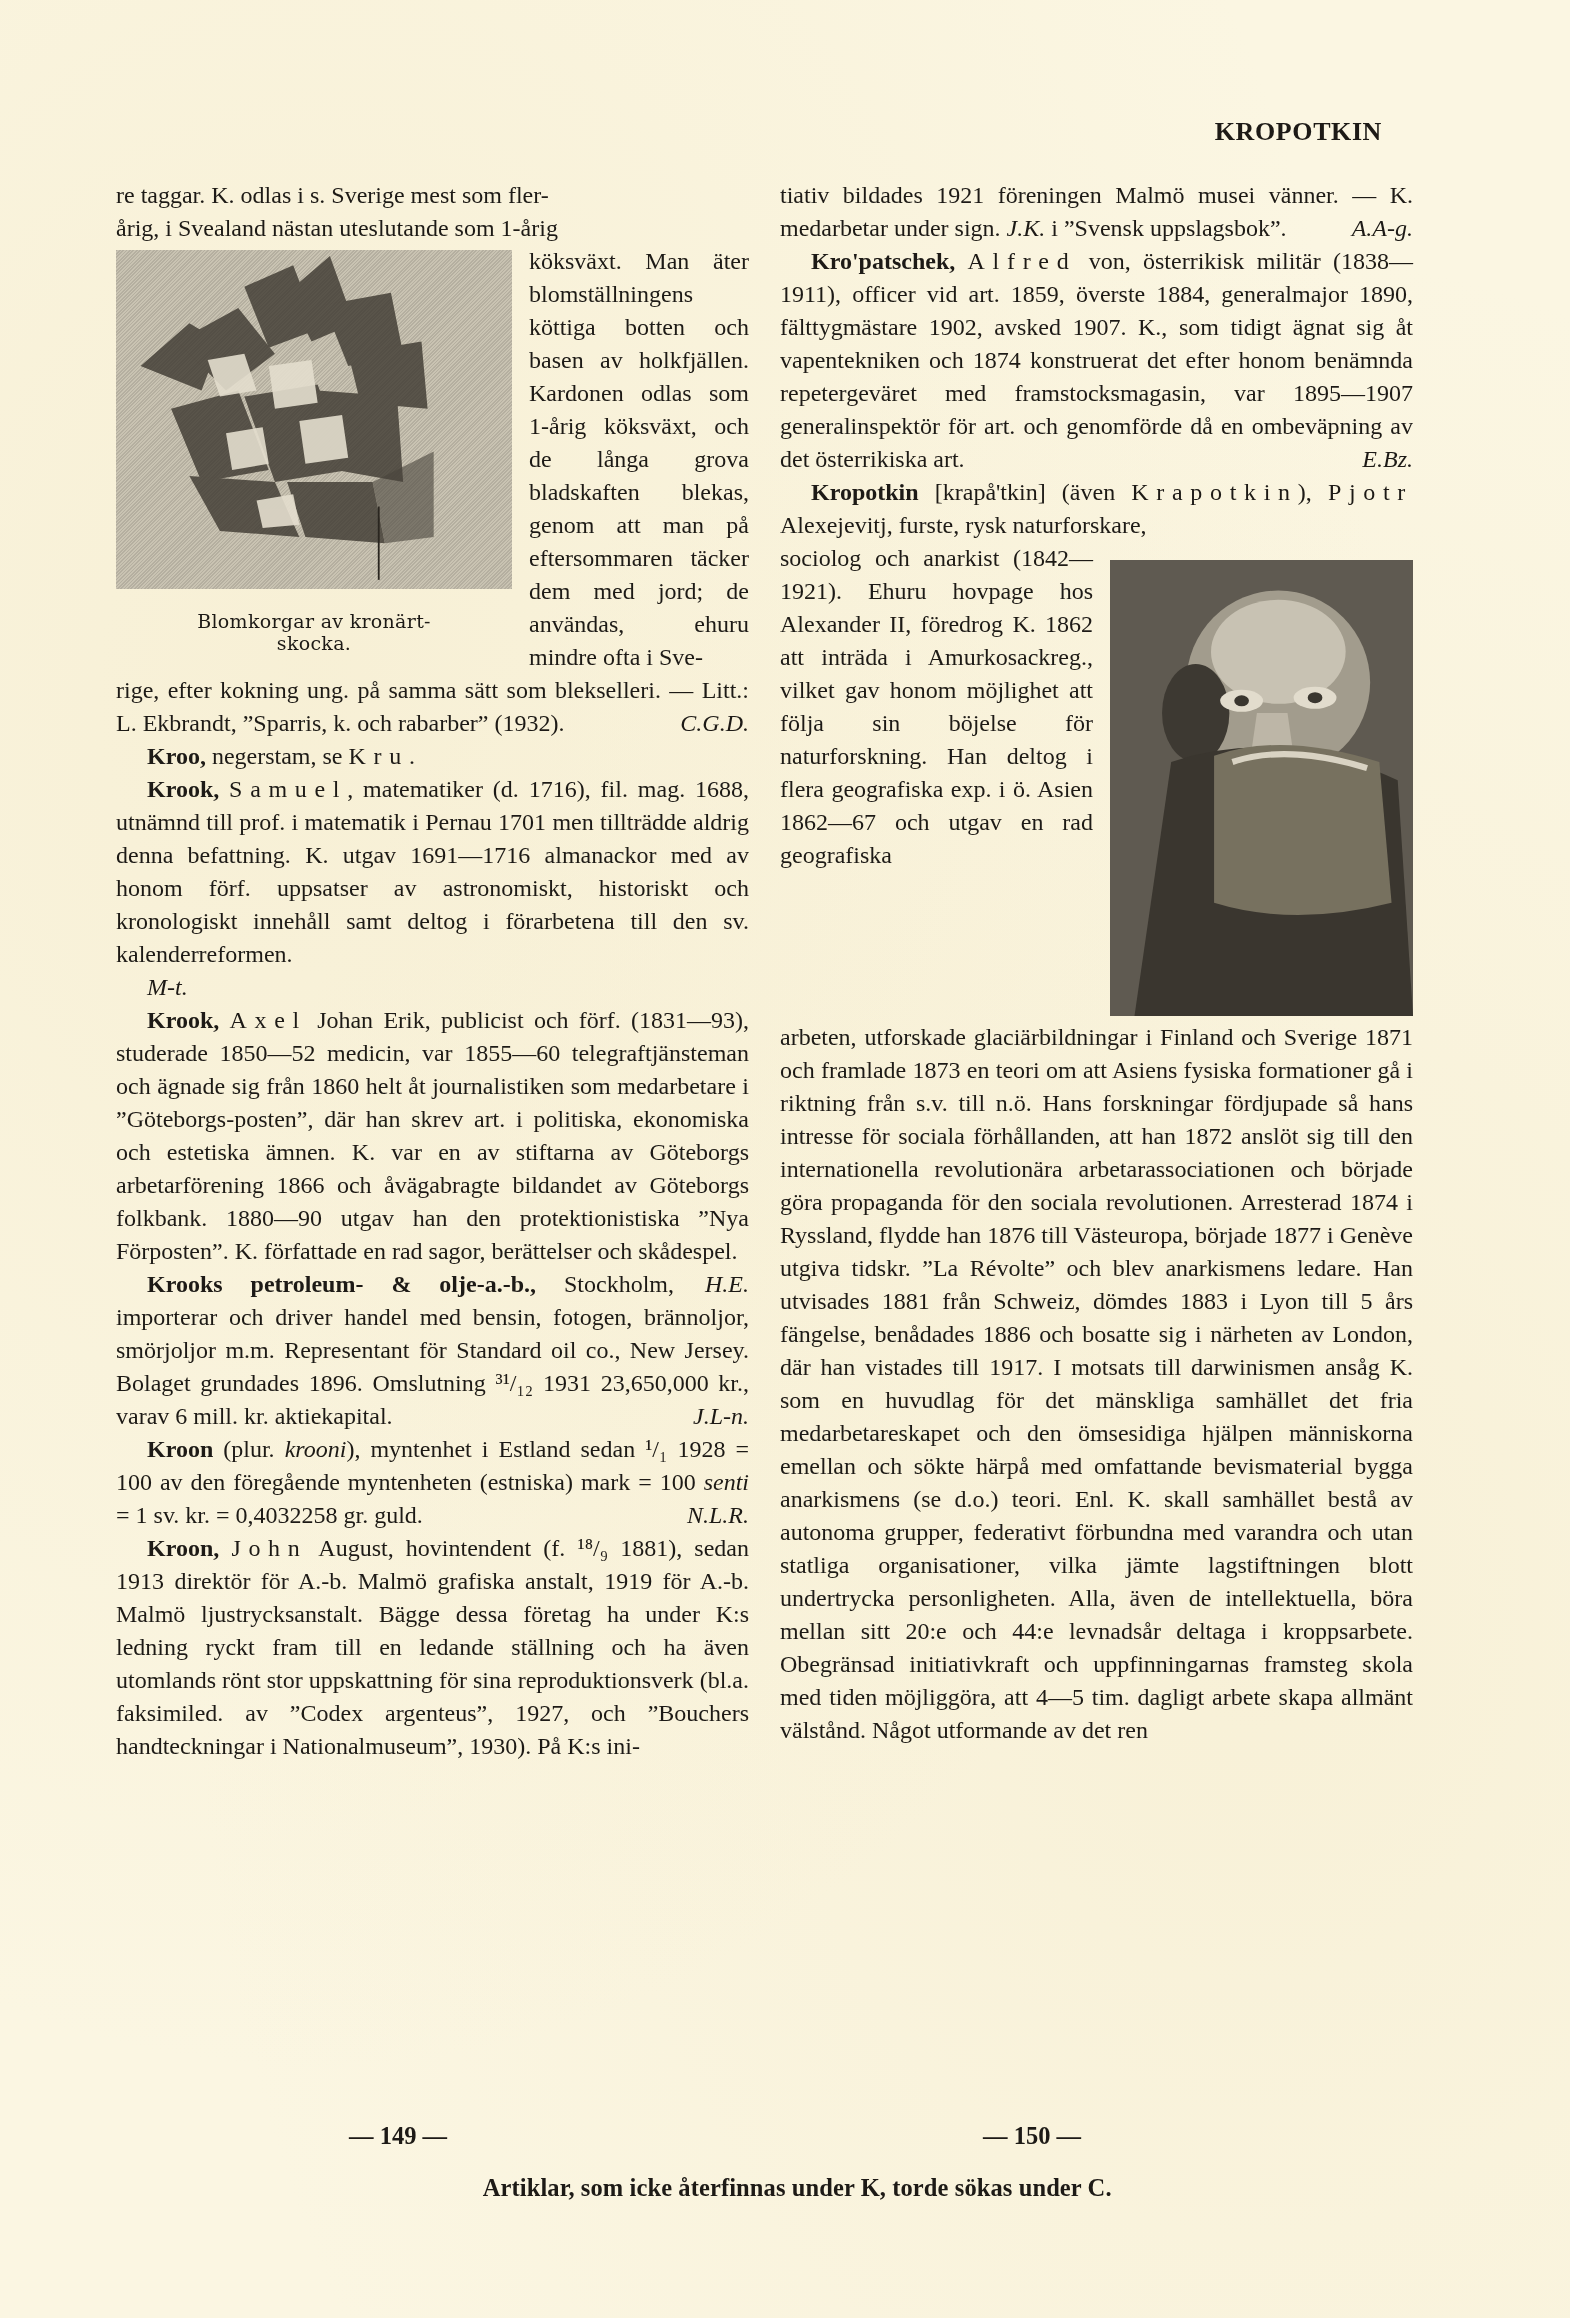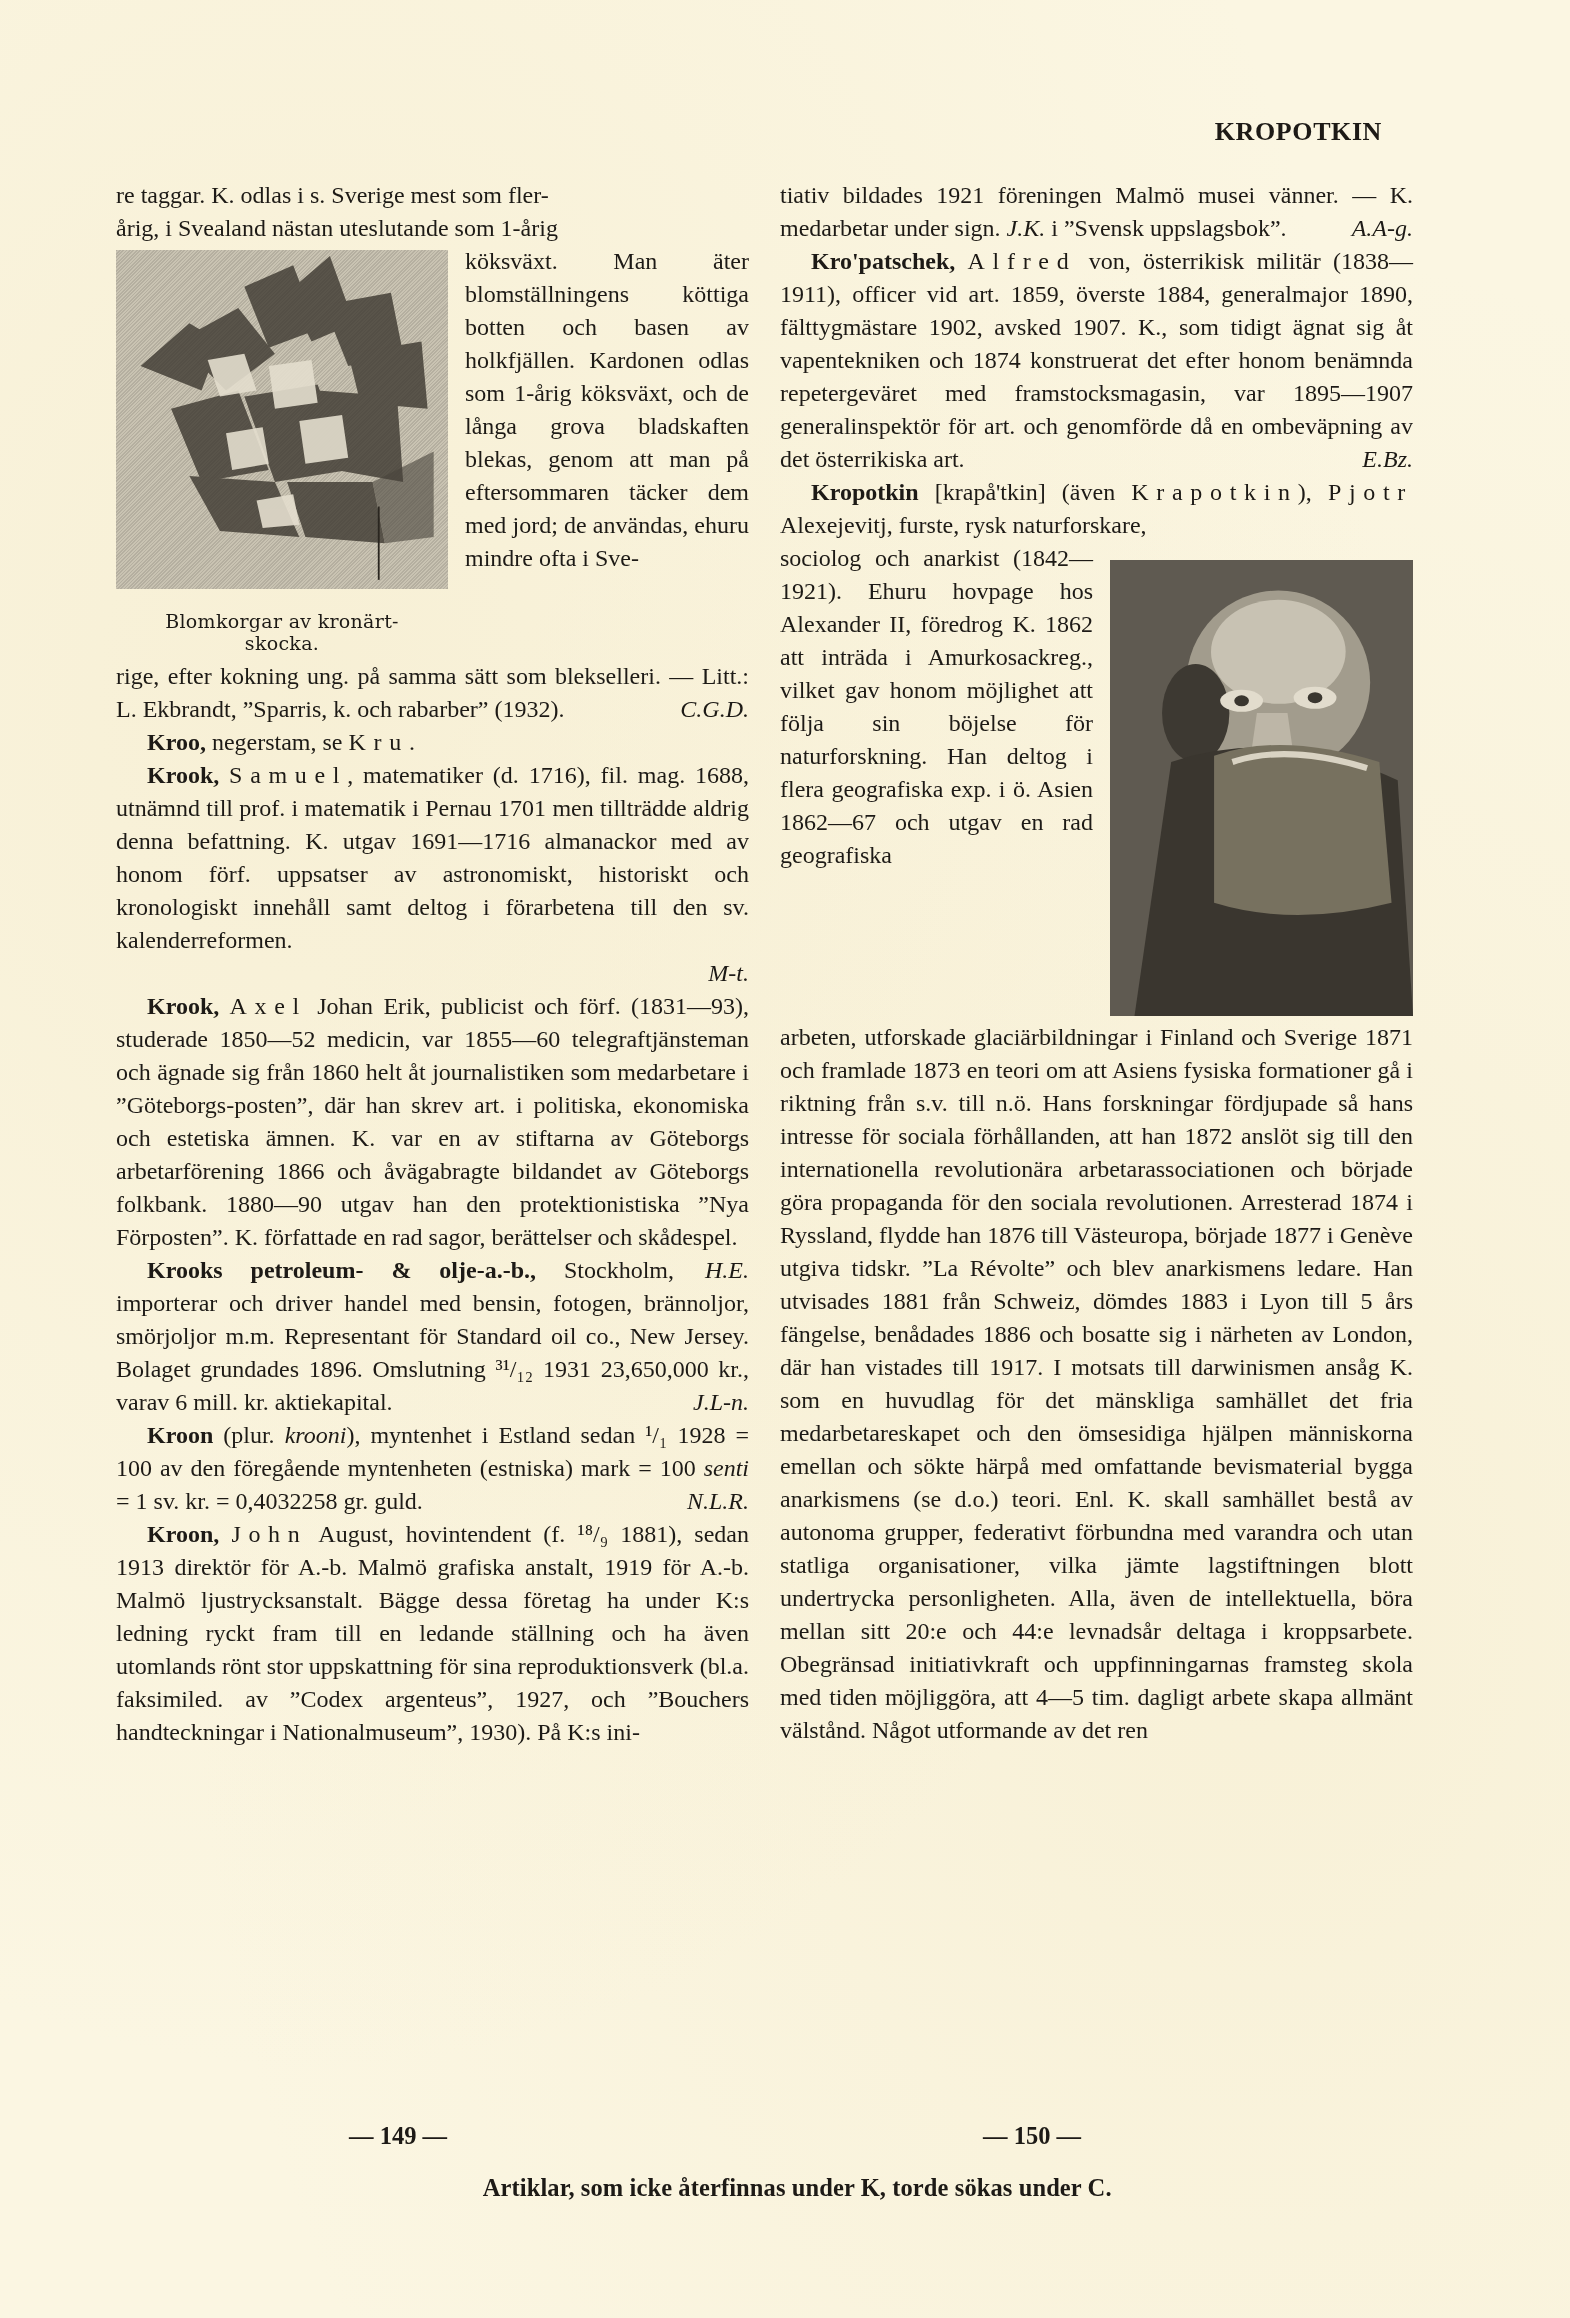--- a/index.html
+++ b/index.html
@@ -32,21 +32,21 @@
   .col-right { left: 780px; }
   .column p { margin: 0; text-indent: 0; font-family: Liberation Serif, serif; }
   .entry { text-indent: 31px !important; }
   .hw { font-weight: bold; }
   .sp { letter-spacing: 0.32em; }
   .sig { float: right; font-style: italic; }
   .it { font-style: italic; }
   .line { display: block; }
   .figure {
     float: left; margin: 4.9px 17px 4.9px 0;
-    width: 332px;
+    width: 396px;
   }
   .figure-right {
     float: right; margin: 18.3px 0 4.9px 17px;
     width: 303px;
   }
   .halftone {
     width: 100%;
     background-color: #c9c3b2;
     background-image:
       repeating-linear-gradient(135deg, rgba(0,0,0,0.10) 0 1.2px, transparent 1.2px 2.4px);
@@ -121,21 +121,21 @@
   <p><span>köksväxt. Man äter blomställningens köttiga botten och basen av holkfjällen. Kardonen odlas som 1-årig köksväxt, och de långa grova bladskaften blekas, genom att man på eftersommaren täcker dem med jord; de användas, ehuru mindre ofta i Sve-</span></p>
   <div class="clear"></div>
   <p><span>rige, efter kokning ung. på samma sätt som blekselleri. — Litt.: L. Ekbrandt, ”Sparris, k. och rabarber” (1932).</span><span class="sig">C.G.D.</span></p>
 
   <p class="entry">
     <span class="hw">Kroo,</span><span> negerstam, se </span><span class="sp">Kru</span><span>.</span>
   </p>
 
   <p class="entry">
     <span class="hw">Krook,</span> <span class="sp">Samuel</span><span>, matematiker (d. 1716), fil. mag. 1688, utnämnd till prof. i matematik i Pernau 1701 men tillträdde aldrig denna befattning. K. utgav 1691—1716 almanackor med av honom förf. uppsatser av astronomiskt, historiskt och kronologiskt innehåll samt deltog i förarbetena till den sv. kalenderreformen.</span>
-    <span class="line" style="text-align:right;"><span class="it">M-t.</span></span>
+    <span class="line" style="text-align:left;"><span class="it">M-t.</span></span>
   </p>
 
   <p class="entry">
     <span class="hw">Krook,</span> <span class="sp">Axel</span><span> Johan Erik, publicist och förf. (1831—93), studerade 1850—52 medicin, var 1855—60 telegraftjänsteman och ägnade sig från 1860 helt åt journalistiken som medarbetare i ”Göteborgs-posten”, där han skrev art. i politiska, ekonomiska och estetiska ämnen. K. var en av stiftarna av Göteborgs arbetarförening 1866 och åvägabragte bildandet av Göteborgs folkbank. 1880—90 utgav han den protektionistiska ”Nya Förposten”. K. författade en rad sagor, berättelser och skådespel.</span><span class="sig">H.E.</span>
   </p>
 
   <p class="entry">
     <span class="hw">Krooks petroleum- &amp; olje-a.-b.,</span><span> Stockholm, importerar och driver handel med bensin, fotogen, brännoljor, smörjoljor m.m. Representant för Standard oil co., New Jersey. Bolaget grundades 1896. Omslutning ³¹/₁₂ 1931 23,650,000 kr., varav 6 mill. kr. aktiekapital.</span><span class="sig">J.L-n.</span>
   </p>
 

